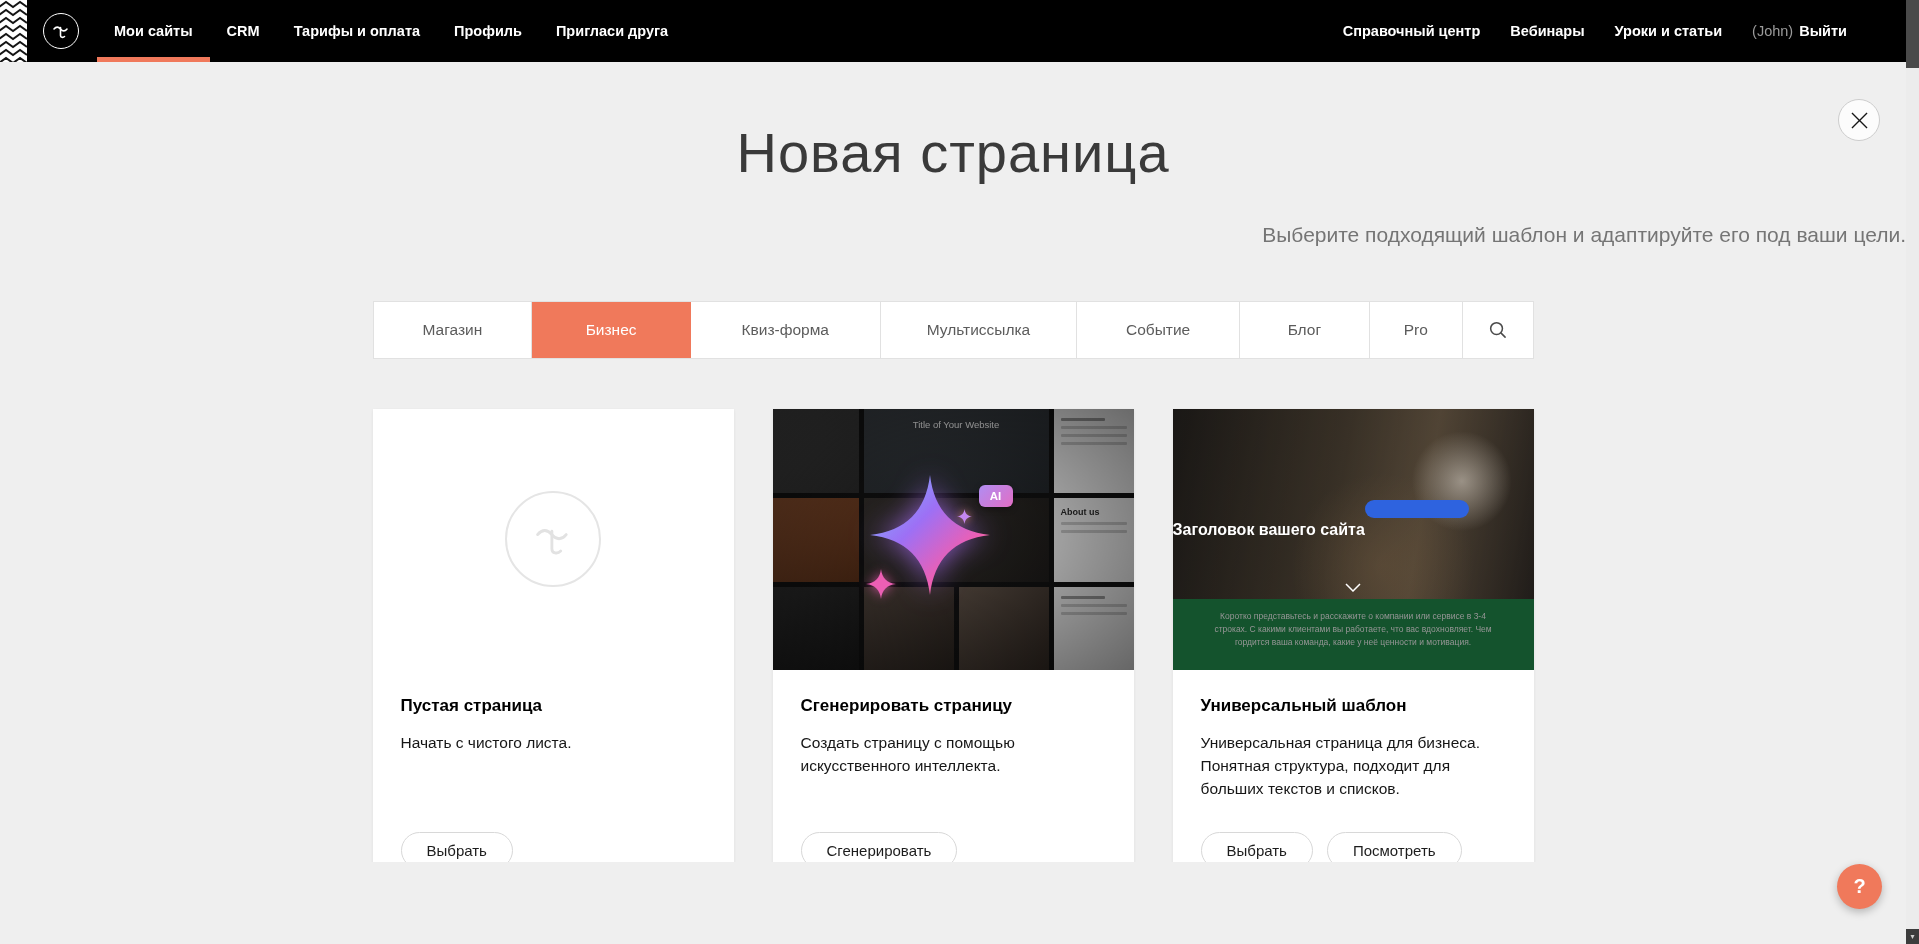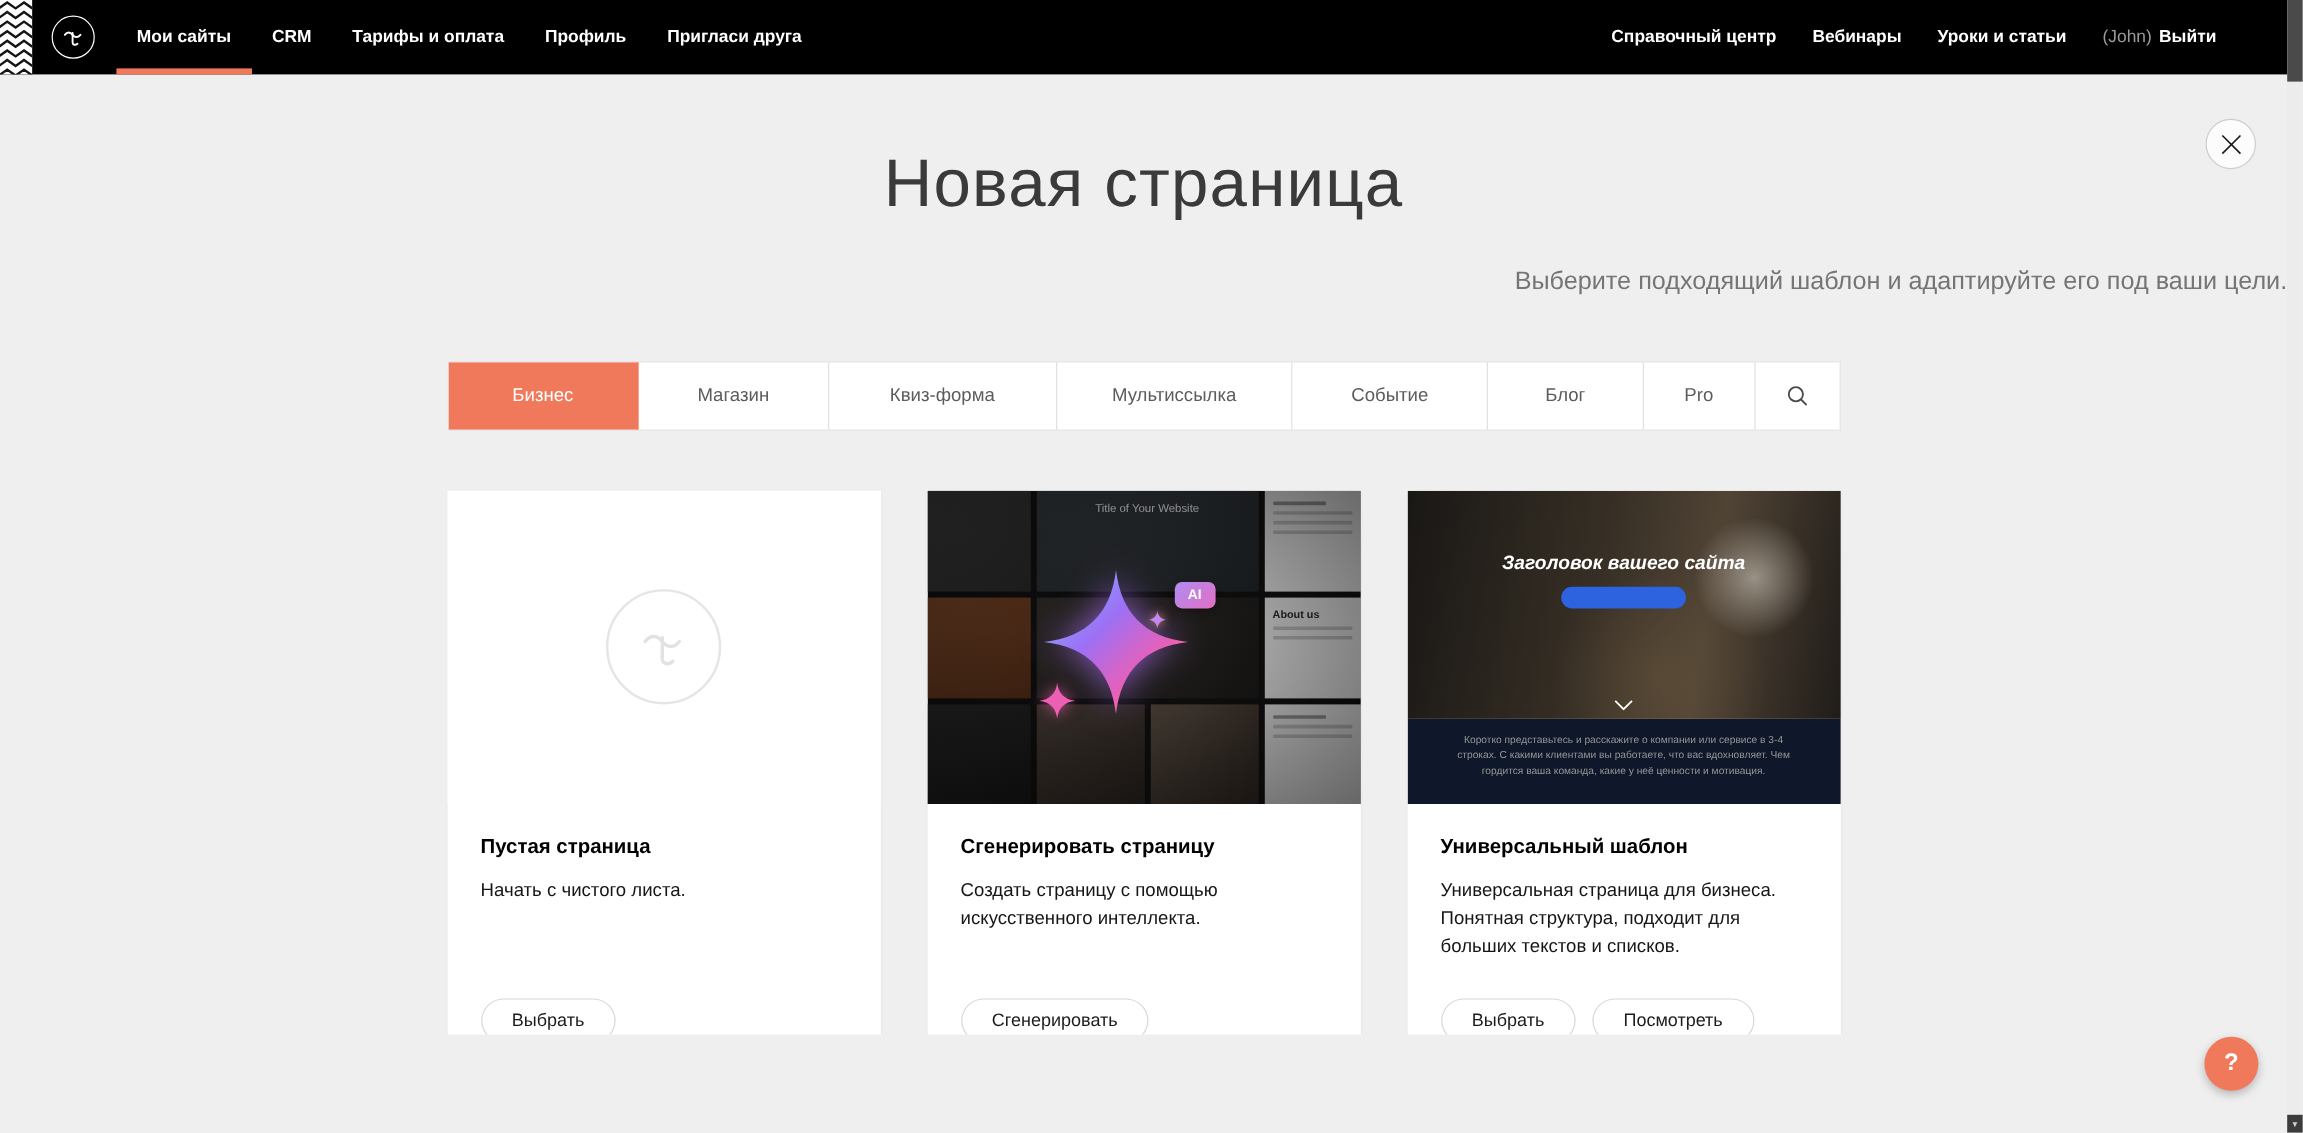--- a/index.html
+++ b/index.html
@@ -108,37 +108,36 @@
   .star-tiny  { position:absolute; left:184px; top:100px; filter:drop-shadow(0 0 4px rgba(255,158,122,0.8)); }
   .ai-badge {
     position:absolute; left:206px; top:76px; width:34px; height:22px; border-radius:6px;
     background:linear-gradient(135deg,#b08df2,#e26ec4); color:#fff; font-size:11.5px;
     font-weight:700; display:flex; align-items:center; justify-content:center;
     box-shadow:0 2px 6px rgba(0,0,0,0.35);
   }
 
   
   .hero {
-    height:190px; position:relative; display:flex; flex-direction:column; align-items:center;
+    height:190px; position:relative; display:flex; flex-direction:row; align-items:center;
     background:
       linear-gradient(rgba(0,0,0,0.28),rgba(0,0,0,0.28)),
       radial-gradient(circle at 80% 38%, rgba(226,214,198,0.9) 0%, rgba(226,214,198,0) 16%),
       radial-gradient(circle at 58% 82%, rgba(150,120,85,0.45) 0%, transparent 35%),
       linear-gradient(100deg,#23201d 0%,#4d4234 45%,#6f5e49 68%,#2c2723 100%);
-    font-style: italic;
   }
   .hero-title { margin-top:52px; color:#fff; font-size:16px; font-weight:700; z-index:1; }
   .hero-sub {
     margin-top:7px; width:246px; text-align:center; color:rgba(255,255,255,0.85);
     font-size:8px; line-height:1.55; z-index:1;
   }
   .hero-btn { margin-top:10px; width:104px; height:18px; border-radius:9px; background:#2e63df; z-index:1; }
   .hero-chevron { position:absolute; bottom:7px; left:50%; transform:translateX(-50%); }
   .mini-section {
-    height:71px; background:#0f172a; padding:11px 30px; font-size:8.5px;
+    height:71px; background:#14532d; padding:11px 30px; font-size:8.5px;
     color:#969696; line-height:1.55; text-align:center;
   }
 
   
   .help-btn {
     position:absolute; left:1837px; top:864px; width:45px; height:45px; border-radius:50%;
     background:var(--accent); color:#fff; font-size:20px; font-weight:700;
     display:flex; align-items:center; justify-content:center; cursor:pointer;
     box-shadow:0 3px 8px rgba(0,0,0,0.25); z-index:6;
   }
@@ -215,25 +214,25 @@
     <path d="M1 1 L17 17"></path>
       <path d="M17 1 L1 17"></path>
   </svg>
 </div>
 
 <main class="main">
   <h1 class="page-title">Новая страница</h1>
   <div class="page-subtitle">Выберите подходящий шаблон и адаптируйте его под ваши цели.</div>
 
   <div class="tabs">
+    <div class="tab" style="flex:0 1 159px">
+        <span>Магазин</span>
+      </div>
     <div class="tab active" style="flex:0 1 159px">
         <span>Бизнес</span>
-      </div>
-    <div class="tab" style="flex:0 1 159px">
-        <span>Магазин</span>
       </div>
     <div class="tab" style="flex:0 1 190px">
         <span>Квиз-форма</span>
       </div>
     <div class="tab" style="flex:0 1 197px">
         <span>Мультиссылка</span>
       </div>
     <div class="tab" style="flex:0 1 163px">
         <span>Событие</span>
       </div>

